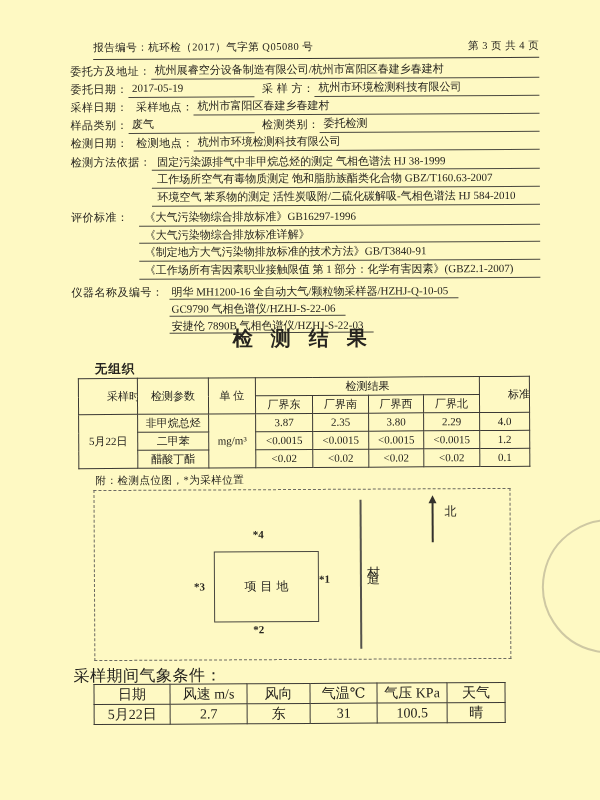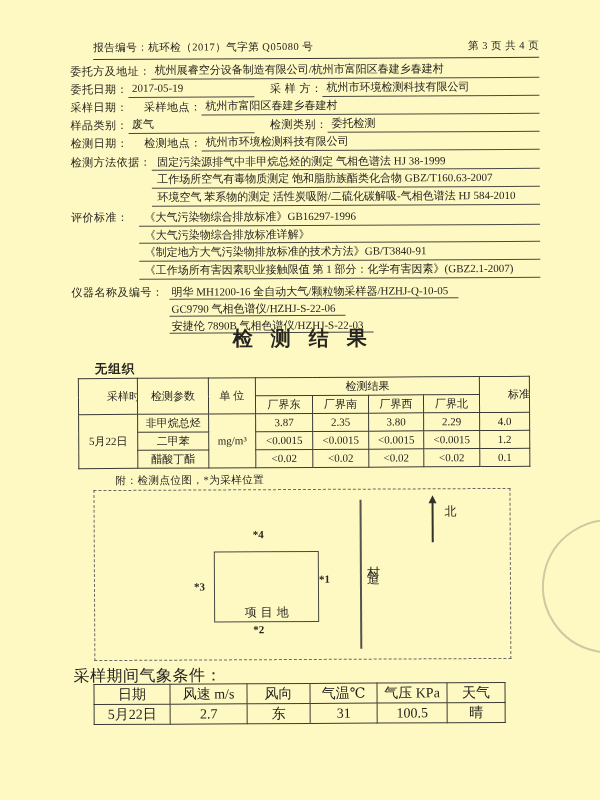--- a/index.html
+++ b/index.html
@@ -24,21 +24,21 @@
     border-bottom:1.5px solid #3a3833;padding-bottom:3px;
     font-size:10.5px;letter-spacing:.5px;
   }
   
   .fields{position:absolute;left:72px;top:62px;width:469px;}
   .frow{display:flex;align-items:flex-end;margin-bottom:1.5px;height:16.5px;}
   .fl{white-space:nowrap;letter-spacing:.5px;}
   .fv{border-bottom:1px solid #4a4840;padding:0 4px;white-space:nowrap;overflow:hidden;}
   .fv.grow{flex:1;}
   .fv.w1{width:118px;flex:none;}
-  .fl2{margin-left:16px;}
+  .fl2{margin-left:8px;}
   .multiline{display:flex;align-items:flex-start;margin-top:2px;}
   .ml-label{white-space:nowrap;letter-spacing:.5px;flex:none;}
   .ml-lines{flex:1;}
   .ml-lines .uline{border-bottom:1px solid #4a4840;padding:0 2px 0 6px;height:16.8px;white-space:nowrap;}
   .ml-lines.fitw .uline{border-bottom:none;height:17.2px;}
   .ml-lines.fitw .uline span{border-bottom:1px solid #4a4840;padding:0 10px 1px 2px;white-space:nowrap;}
   
   .big-title{
     position:absolute;left:0;top:330px;width:600px;text-align:center;
     font-size:20px;font-weight:bold;letter-spacing:18px;text-indent:18px;
@@ -50,29 +50,29 @@
   .rtable td,.rtable th{
     border:1px solid #3c3a35;font-weight:normal;text-align:center;
     font-size:11px;padding:0;height:17px;overflow:hidden;white-space:nowrap;
   }
   .rtable .outer{border-width:1.5px;padding-left:28px;}
   .wtable{position:absolute;left:92px;top:683px;width:411px;table-layout:fixed;}
   .wtable td,.wtable th{
     border:1px solid #3c3a35;font-weight:normal;text-align:center;
     font-size:14px;padding:1px 0;height:15px;white-space:nowrap;
   }
-  .note{position:absolute;left:95px;top:471px;font-size:10.5px;letter-spacing:.5px;margin-left:20px;}
+  .note{position:absolute;left:95px;top:471px;font-size:10.5px;letter-spacing:.5px;}
   
   .diagram{
     position:absolute;left:93px;top:489px;width:415px;height:169px;
     border:1px dashed #6b6962;
   }
   .site-rect{
     position:absolute;left:119px;top:61px;width:103px;height:69px;
-    border:1px solid #4a4840;display:flex;align-items:flex-end;justify-content:center;
+    border:1px solid #4a4840;display:flex;align-items:center;justify-content:center;
     font-size:12px;letter-spacing:4px;text-indent:4px;
   }
   .pt{position:absolute;font-size:11px;font-weight:bold;}
   .road-line{position:absolute;left:265px;top:10px;width:1.5px;height:149px;background:#55534c;}
   .road-label{
     position:absolute;left:270px;top:66px;writing-mode:vertical-rl;
     font-size:13px;letter-spacing:6px;
   }
   .north{position:absolute;left:334px;top:6px;width:60px;height:60px;}
   .north .shaft{position:absolute;left:3px;top:6px;width:1.5px;height:41px;background:#33312c;}

